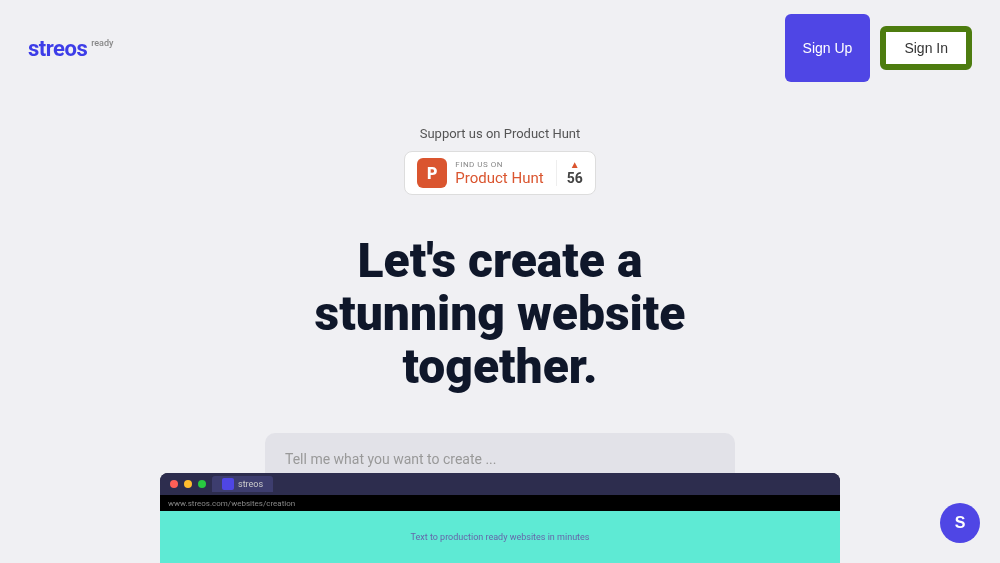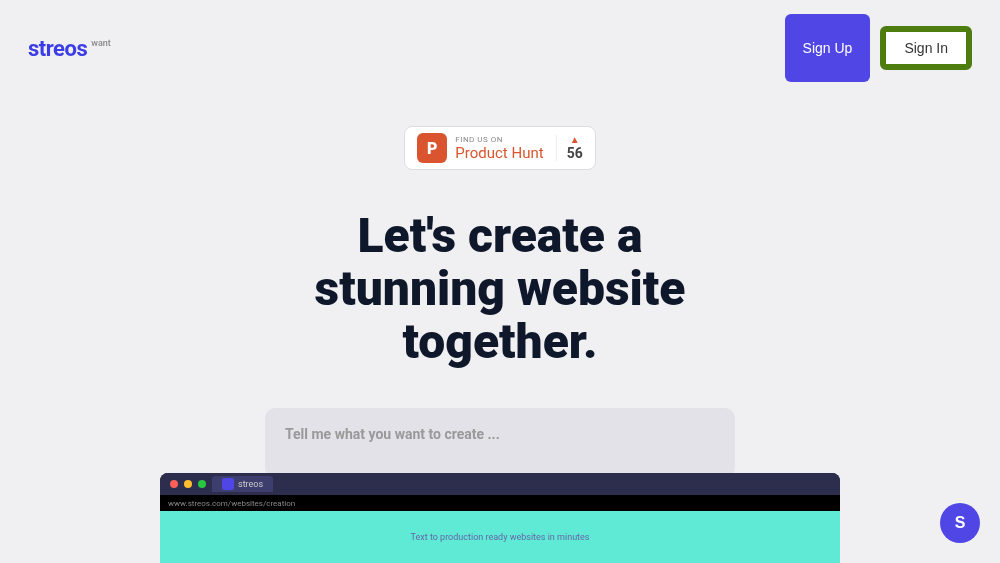--- a/index.html
+++ b/index.html
@@ -173,21 +173,20 @@
       border-radius: 10px;
       padding: 18px 20px;
       min-height: 70px;
       display: flex;
       align-items: flex-start;
     }
 
     .input-placeholder {
       color: #999;
       font-size: 14px;
-      font-weight: bold;
     }
 
     
     .bottom-preview {
       position: absolute;
       bottom: 0;
       left: 50%;
       transform: translateX(-50%);
       width: 680px;
       height: 90px;
@@ -278,30 +277,31 @@
       cursor: pointer;
       border: none;
     }
   </style>
 </head>
 <body>
 
 <header class="header">
   <div class="logo-container">
     <span class="logo-text">streos</span>
-    <span class="beta-badge">want</span>
+    <span class="beta-badge">ready</span>
   </div>
   <div class="header-buttons">
     <button class="btn-signup">Sign Up</button>
     <button class="btn-signin">Sign In</button>
   </div>
 </header>
 
 <main class="main-content">
 
+  <p class="ph-support-text">Support us on Product Hunt</p>
 
   <div class="ph-badge">
     <div class="ph-icon">
       <span>P</span>
     </div>
     <div class="ph-label-container">
       <span class="ph-find-us">FIND US ON</span>
       <span class="ph-product-hunt">Product Hunt</span>
     </div>
     <div class="ph-count-container">

